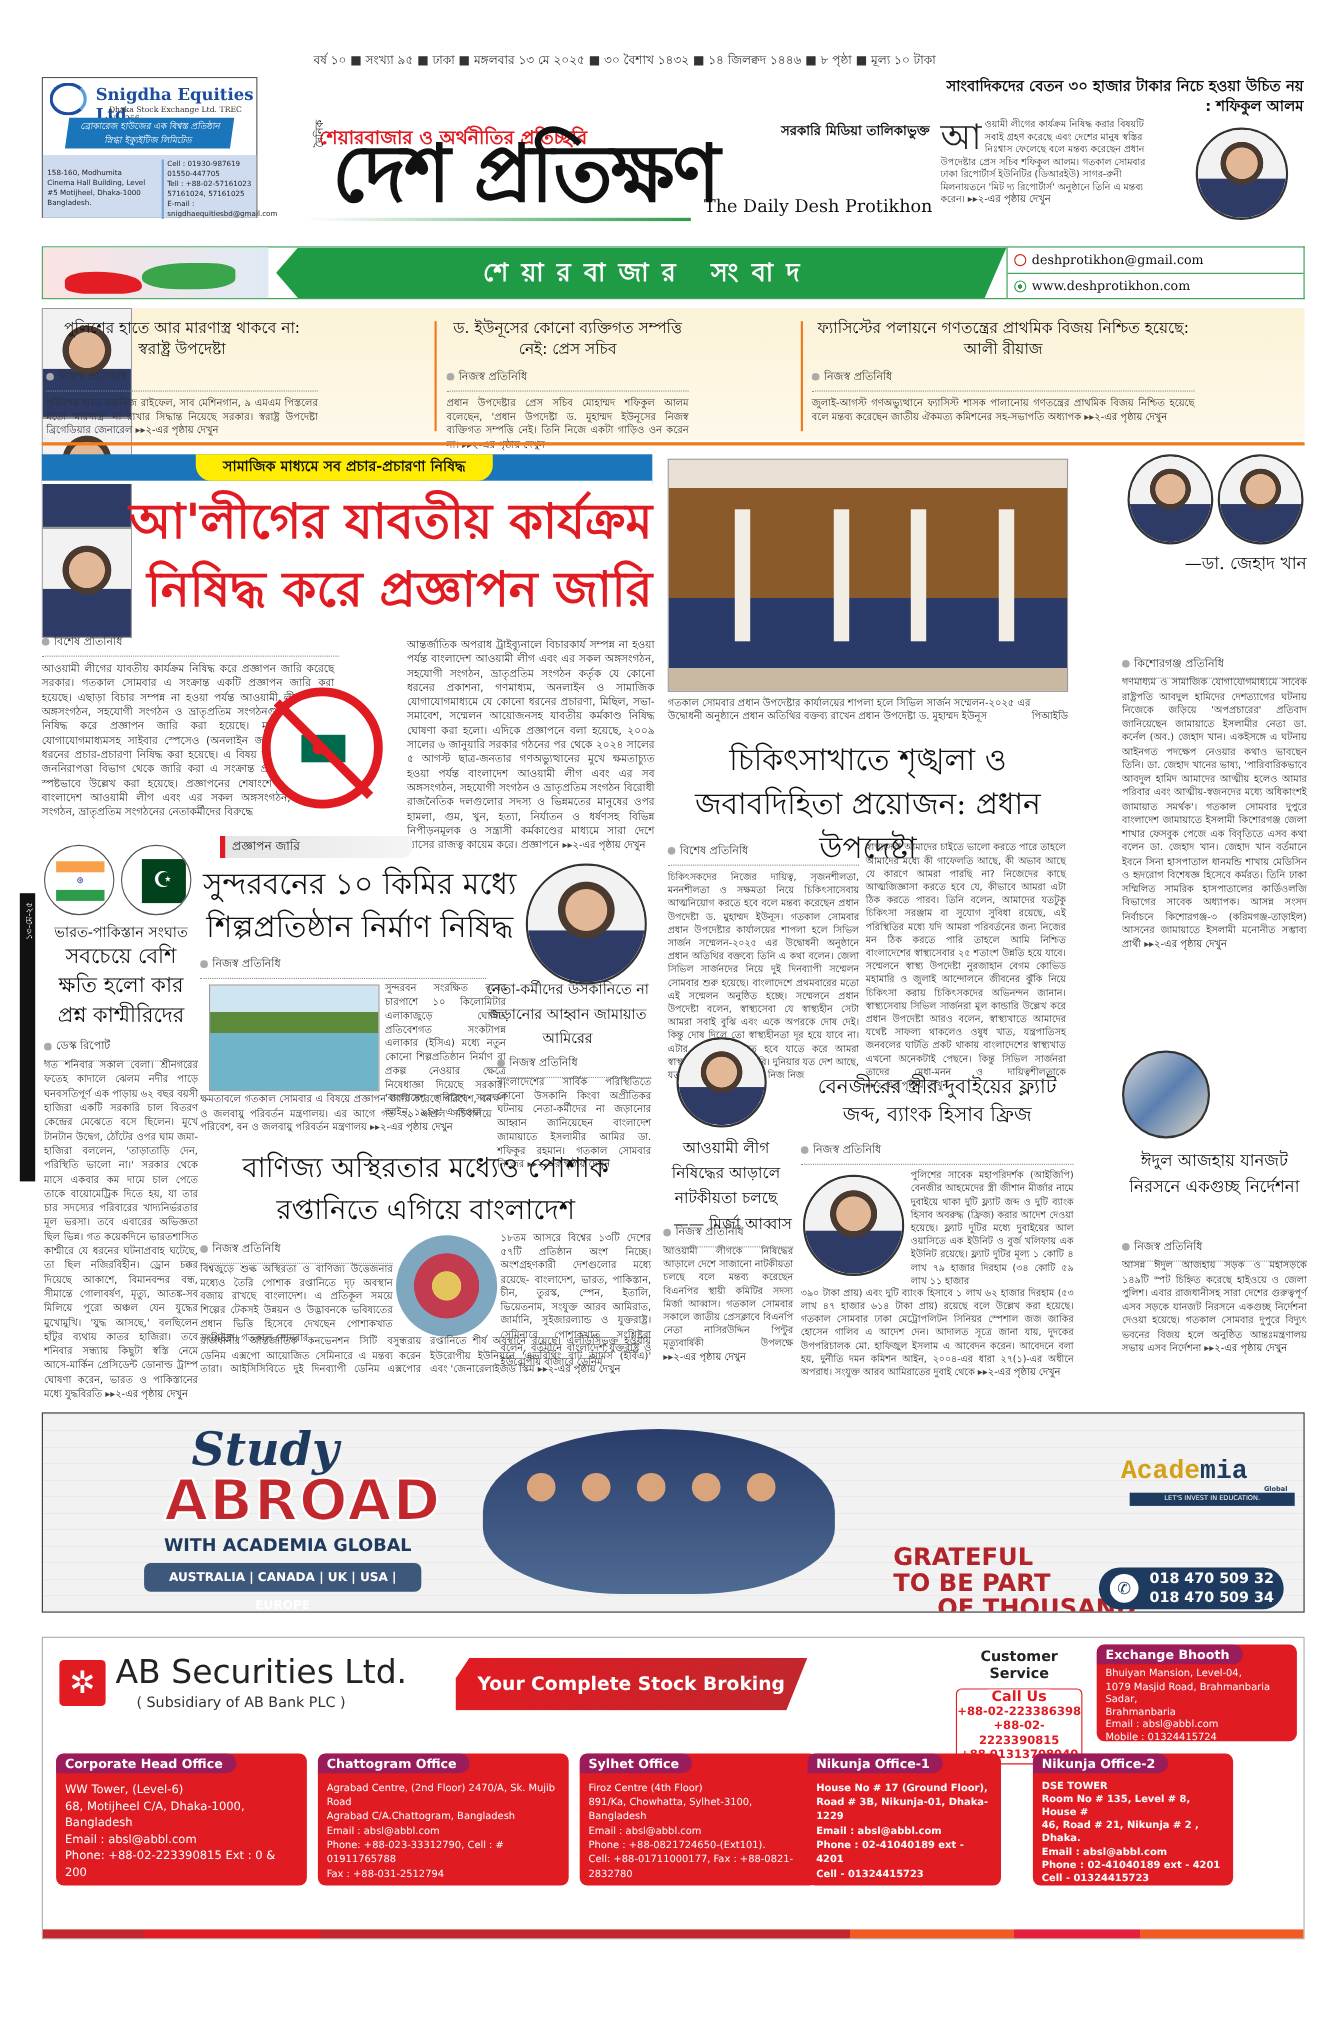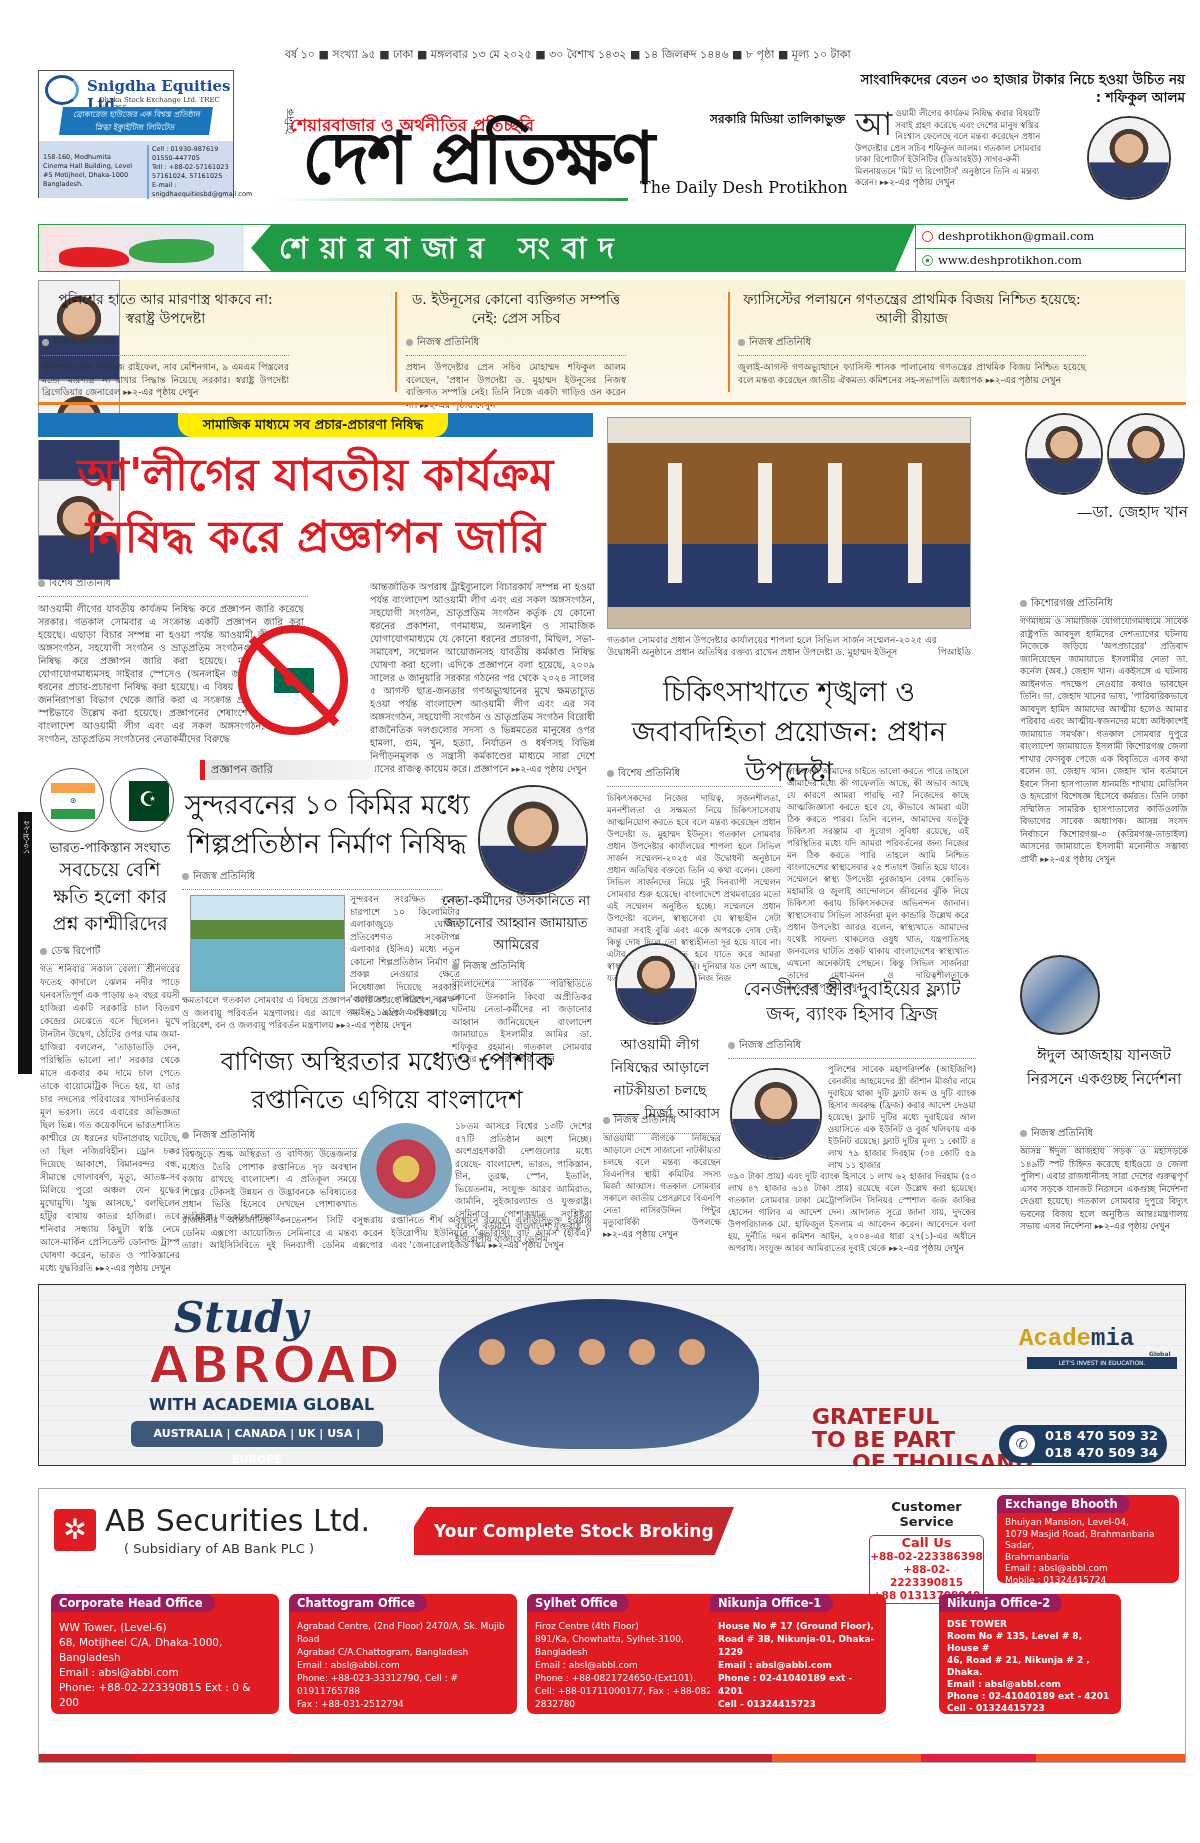--- a/index.html
+++ b/index.html
@@ -35,37 +35,37 @@
 #topright .h{font-size:13.5px;font-weight:bold;text-align:right;line-height:18px;color:#111}
 #topright .body{font-size:8.5px;line-height:11.5px;color:#333;width:200px;margin-top:2px}
 #topright .bigA{font-size:32px;float:left;color:#222;line-height:32px;margin-right:3px}
 #topright .portrait{position:absolute;left:232px;top:46px;width:84px;height:84px}
 
 #banner{left:38px;top:224px;width:878px;height:48px;border:1px solid #2e9b4a;background:#fff}
 #banner .animals{position:absolute;left:0;top:0;width:205px;height:46px;background:linear-gradient(90deg,#fbe3e3,#e0eaf4)}
 #banner .bear{position:absolute;left:20px;top:22px;width:70px;height:20px;background:#e21d24;border-radius:40% 60% 30% 30%}
 #banner .bull{position:absolute;left:90px;top:14px;width:85px;height:24px;background:#3aa54a;border-radius:50% 30% 40% 40%}
 #banner .green{position:absolute;left:212px;top:0;width:664px;height:46px;background:#1f9b46;clip-path:polygon(3% 0,100% 0,97% 100%,3% 100%,0 50%)}
-#banner .txt{position:absolute;left:240px;top:2px;width:620px;text-align:left;color:#fff;font-size:29px;font-weight:bold;letter-spacing:12px;line-height:42px}
+#banner .txt{position:absolute;left:240px;top:2px;width:620px;text-align:center;color:#fff;font-size:23px;font-weight:bold;letter-spacing:12px;line-height:42px}
 #contacts{left:916px;top:224px;width:270px;height:48px;border:1px solid #2e9b4a;border-left:none;font-family:"DejaVu Serif",serif;font-size:11.5px;color:#111}
 #contacts div{height:23px;line-height:23px;padding-left:22px;position:relative}
 #contacts div+div{border-top:1px solid #2e9b4a}
 #contacts .ic{position:absolute;left:6px;top:6px;width:11px;height:11px;border-radius:50%;border:1.5px solid #c22}
 #contacts .ic2{border-color:#2e9b4a;background:radial-gradient(#2e9b4a 30%,transparent 32%)}
 
 #shortrow{left:38px;top:280px;width:1148px;height:120px;background:linear-gradient(180deg,#fbf3d7,#fdf8ea)}
 .short{position:absolute;top:0;height:120px}
 .short .h{font-size:14px;text-align:center;line-height:19px;color:#111;margin-top:10px}
 .short .body{font-size:9px;line-height:12.5px;color:#333;text-align:justify}
 .vsep{position:absolute;top:12px;width:2px;height:100px;background:#f07c1d}
 #orange-line{left:38px;top:402px;width:1148px;height:3px;background:#f07c1d}
 
 #kicker{left:38px;top:413px;width:555px;height:27px;background:#1a75bb;border-bottom:3px solid #fff}
 #kicker .y{position:absolute;left:140px;top:0;width:270px;height:24px;background:#ffec00;border-radius:0 0 14px 14px;text-align:center;font-size:13px;font-weight:bold;line-height:24px;color:#111}
-#lead-h{left:38px;top:444px;width:555px;font-size:44px;color:#e11b22;font-weight:bold;text-align:center;line-height:62px;font-family:"DejaVu Sans",sans-serif}
+#lead-h{left:38px;top:444px;width:555px;font-size:44px;color:#e11b22;font-weight:bold;text-align:right;line-height:62px;font-family:"DejaVu Sans",sans-serif}
 #lead-body-l{left:38px;top:575px;width:270px}
 #lead-body-r{left:310px;top:580px;width:285px}
 #ban-logo{left:238px;top:625px;width:110px;height:110px;border-radius:50%;border:8px solid #e11b22;background:#fff}
 #ban-logo::after{content:"";position:absolute;left:44px;top:-12px;width:8px;height:120px;background:#e11b22;transform:rotate(-45deg)}
 #ban-logo .flag{position:absolute;left:28px;top:35px;width:40px;height:25px;background:#006a4e}
 #ban-logo .flag::after{content:"";position:absolute;left:10px;top:6px;width:12px;height:12px;border-radius:50%;background:#e11b22}
 
 #bigphoto{left:607px;top:417px;width:364px;height:212px;background:linear-gradient(180deg,#e8e0d4 0 12%,#8a5a2b 12% 60%,#2a3b6a 60% 90%,#c9b9a3 90%)}
 #bigphoto .pil{position:absolute;top:45px;width:14px;height:120px;background:#f2ede5}
 #caption{left:607px;top:634px;width:364px;font-size:9px;line-height:12px;color:#333}
@@ -465,21 +465,21 @@
   <div class="office" style="left:488px;top:105px;width:216px;height:120px">
     <div class="tag">Sylhet Office</div>
     <div style="font-size:9px;line-height:13px;padding-top:4px">
         <div>Firoz Centre (4th Floor)</div>
         <div>891/Ka, Chowhatta, Sylhet-3100, Bangladesh</div>
         <div>Email : absl@abbl.com</div>
         <div>Phone : +88-0821724650-(Ext101).</div>
         <div>Cell: +88-01711000177, Fax : +88-0821-2832780</div>
       </div>
   </div>
-  <div class="office" style="left:671px;top:105px;width:176px;height:120px">
+  <div class="office" style="left:695px;top:105px;width:176px;height:120px">
     <div class="tag">Nikunja Office-1</div>
     <div style="font-size:9px;line-height:13px;padding-top:4px;font-weight:bold">
         <div>House No # 17 (Ground Floor),</div>
         <div>Road # 3B, Nikunja-01, Dhaka-1229</div>
         <div>Email : absl@abbl.com</div>
         <div>Phone : 02-41040189 ext - 4201</div>
         <div>Cell - 01324415723</div>
       </div>
   </div>
   <div class="office" style="left:900px;top:105px;width:182px;height:120px">

